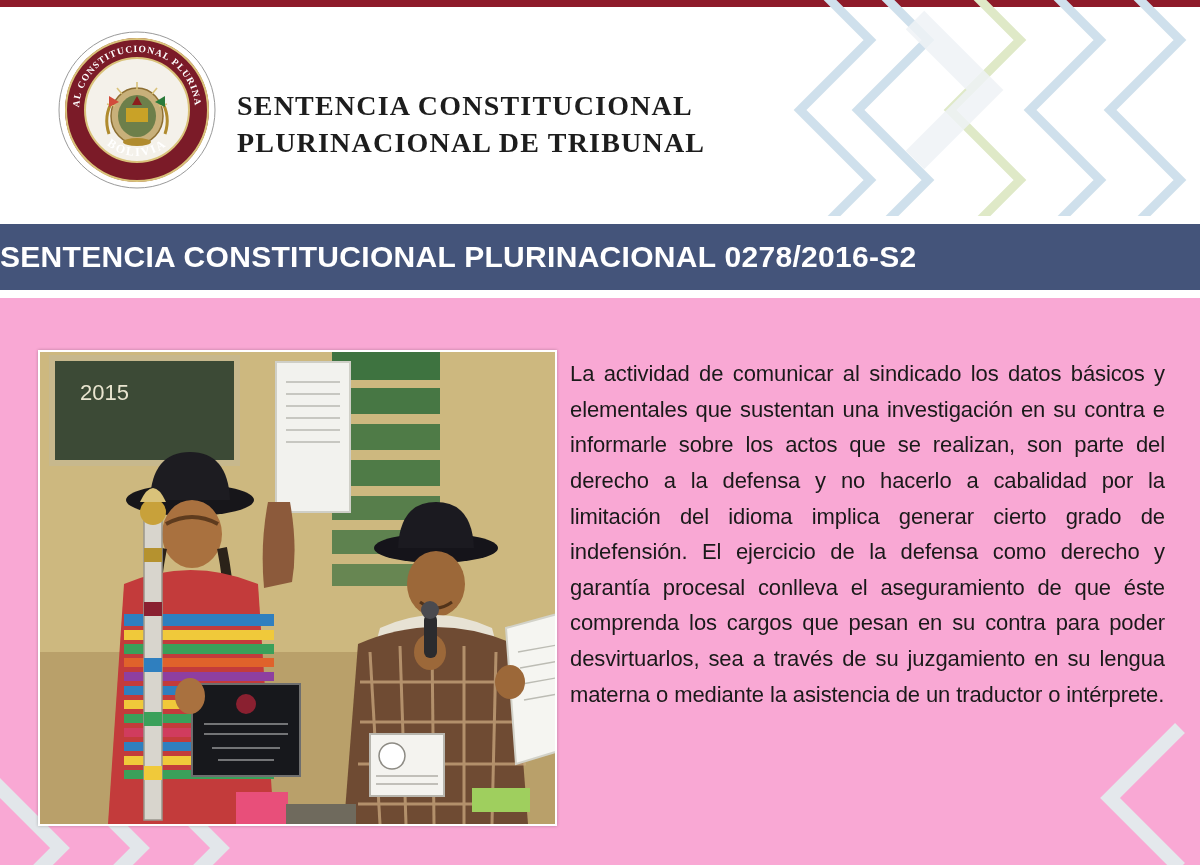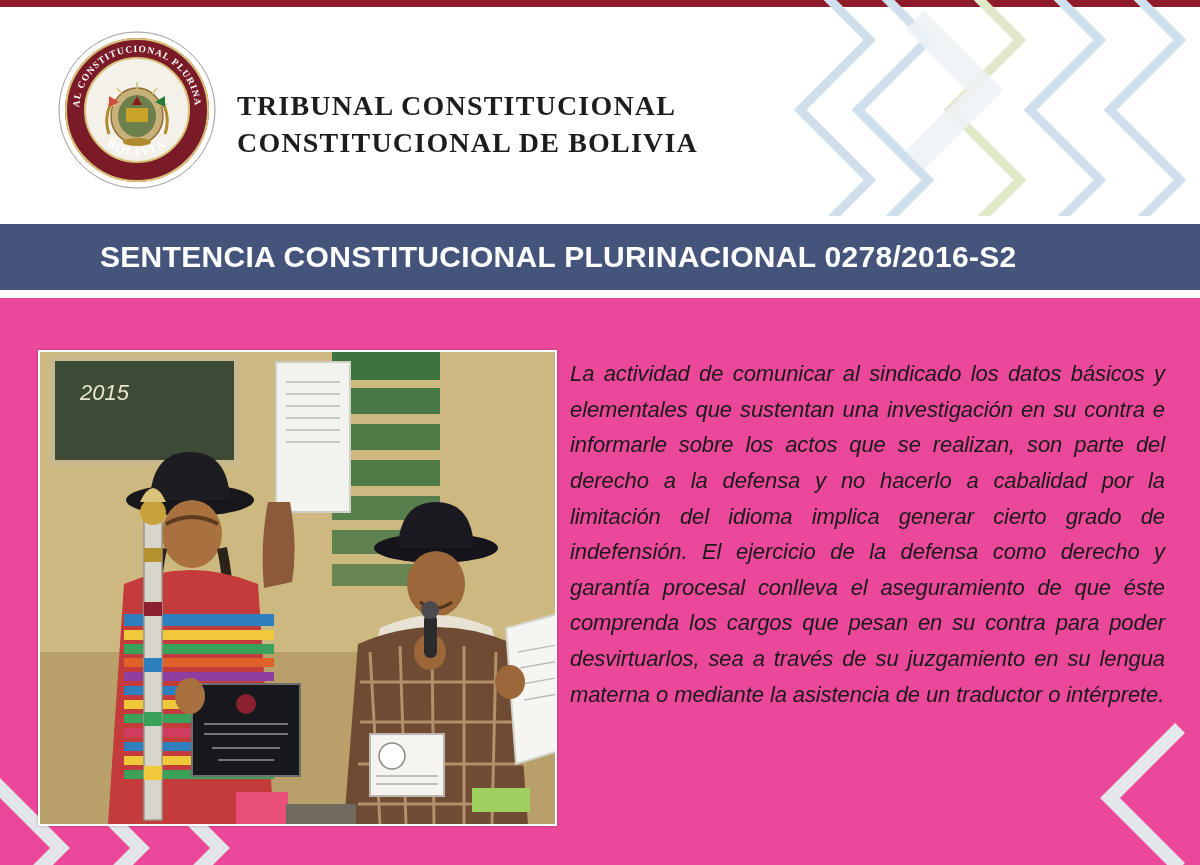--- a/index.html
+++ b/index.html
@@ -83,34 +83,32 @@
     height: 66px;
     background: #44547a;
     display: flex;
     align-items: center;
   }
   .titlebar-text {
     color: #ffffff;
     font-size: 30px;
     font-weight: bold;
     letter-spacing: 0.3px;
-    padding-left: 100px;
     white-space: nowrap;
   }
 
   
   .body {
     position: absolute;
     left: 0;
     top: 298px;
     width: 1200px;
     height: 567px;
-    background: #ec4899;
-    overflow: hidden;
-    font-style: italic;
+    background: #f9a8d4;
+    overflow: hidden;
   }
   .body-deco {
     position: absolute;
     left: 0; bottom: 0;
     width: 1200px; height: 567px;
     overflow: hidden;
   }
   .body-deco svg { display: block; }
 
   .photo {
@@ -201,22 +199,22 @@
           <path d="M56 70 q-10 16 -4 34" stroke="#b08b2e" stroke-width="3" fill="none"></path>
           <path d="M104 70 q10 16 4 34" stroke="#b08b2e" stroke-width="3" fill="none"></path>
           <path d="M52 66 l10 6 -10 5z" fill="#d24b3b"></path>
           <path d="M108 66 l-10 6 10 5z" fill="#2a7a3a"></path>
           <ellipse cx="80" cy="112" rx="14" ry="4" fill="#b08b2e"></ellipse>
         </g>
       </svg>
     </div>
 
     <div class="org-title">
-      <span>TRIBUNAL  CONSTITUCIONAL</span>
-      <span class="line2">CONSTITUCIONAL DE BOLIVIA</span>
+      <span>SENTENCIA  CONSTITUCIONAL</span>
+      <span class="line2">PLURINACIONAL DE TRIBUNAL</span>
     </div>
   </div>
 
   <div class="titlebar-wrap">
     <div class="titlebar">
       <div class="titlebar-text">SENTENCIA CONSTITUCIONAL PLURINACIONAL 0278/2016-S2</div>
     </div>
   </div>
 
   <div class="body">

